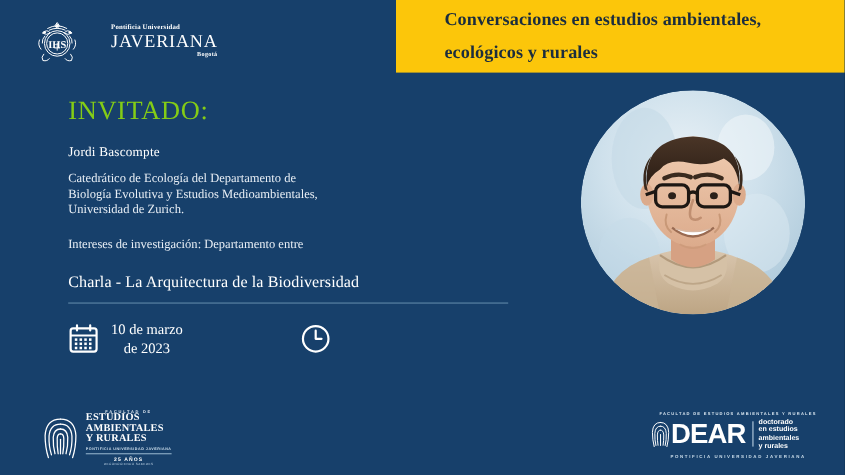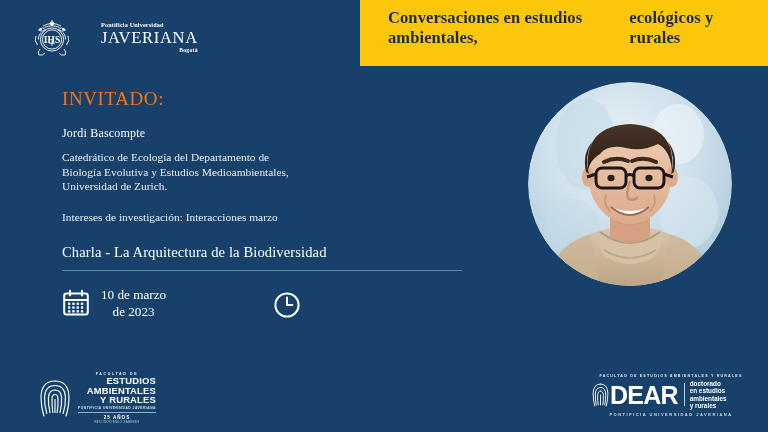--- a/index.html
+++ b/index.html
@@ -19,23 +19,23 @@
 
   
   #banner {
     position: absolute;
     left: 360px;
     top: 0;
     width: 408px;
     height: 66px;
     background: #fcc60a;
     box-sizing: border-box;
-    padding: 8px 22px 8px 28px;
+    padding: 8px 22px 8px 44px;
     display: flex;
-    flex-direction: row;
+    flex-direction: column;
     justify-content: space-between;
   }
   #banner .bline {
     font-family: "Liberation Serif", serif;
     font-weight: bold;
     font-size: 16.5px;
     line-height: 20px;
     color: #1b2d3e;
     letter-spacing: 0.1px;
   }
@@ -79,23 +79,23 @@
     letter-spacing: 0.3px;
     text-align: right;
     margin-top: 2px;
     font-family: "Liberation Serif", serif;
   }
 
   
   #content { position: absolute; left: 62px; top: 88px; width: 420px; }
 
   .invitado {
-    font-size: 19px;
+    font-size: 24px;
     letter-spacing: 0.6px;
-    color: #f97316;
+    color: #84cc16;
     margin: 0 0 16px 0;
   }
   .speaker {
     font-size: 12px;
     color: #ffffff;
     margin: 0 0 9px 0;
     letter-spacing: 0.2px;
   }
   .affil {
     font-size: 11.4px;
@@ -116,21 +116,21 @@
     letter-spacing: 0.1px;
   }
   .rule {
     width: 400px;
     height: 1px;
     background: #5f87a8;
     margin: 0 0 16px 0;
   }
 
   
-  #when { display: flex; align-items: center; gap: 44px; }
+  #when { display: flex; align-items: flex-start; gap: 44px; }
   .when-item { display: flex; align-items: flex-start; }
   .when-item.second { margin-left: 63px; }
   .when-ico { flex: 0 0 auto; margin-top: 2px; }
   .when-txt {
     margin-left: 11px;
     font-size: 13.2px;
     line-height: 16.5px;
     color: #ffffff;
   }
   .when-txt.center { text-align: center; }
@@ -157,23 +157,23 @@
     align-items: center;
   }
   #fear-logo .fp { width: 34px; height: 42px; flex: 0 0 34px; }
   #fear-logo .fear-txt { margin-left: 6px; }
   .fear-top {
     font-size: 3.6px; letter-spacing: 1.6px; font-weight: bold;
     font-family: "Liberation Sans", sans-serif; text-align: center;
     color: #e6eef6;
   }
   .fear-main {
-    font-family: Liberation Sans, sans-serif;
+    font-family: Liberation Serif, serif;
     font-weight: bold; font-size: 9.4px; line-height: 9.6px;
-    letter-spacing: 0.2px; color: #ffffff; text-align: right;
+    letter-spacing: 0.2px; color: #ffffff;
   }
   .fear-sub {
     font-size: 3.3px; letter-spacing: 0.5px; font-weight: bold;
     font-family: "Liberation Sans", sans-serif; color: #cfe0ee;
     margin-top: 1.5px;
   }
   .fear-years {
     margin-top: 2px;
     border-top: 0.6px solid #8fb0c9;
     padding-top: 1.5px;
@@ -277,21 +277,21 @@
 
     <p class="speaker">Jordi Bascompte</p>
 
     <p class="affil">
       <span>Catedrático de Ecología del Departamento de</span><br>
       <span>Biología Evolutiva y Estudios Medioambientales,</span><br>
       <span>Universidad de Zurich.</span>
     </p>
 
     <p class="interests">
-      <span>Intereses de investigación: Interacciones marzo</span><br>
+      <span>Intereses de investigación: Departamento entre</span><br>
     </p>
 
     <p class="talk">Charla - La Arquitectura de la Biodiversidad</p>
 
     <div class="rule"></div>
 
     <div id="when">
 
       <div class="when-item">
         <svg class="when-ico" width="28" height="28" viewBox="0 0 28 28">

